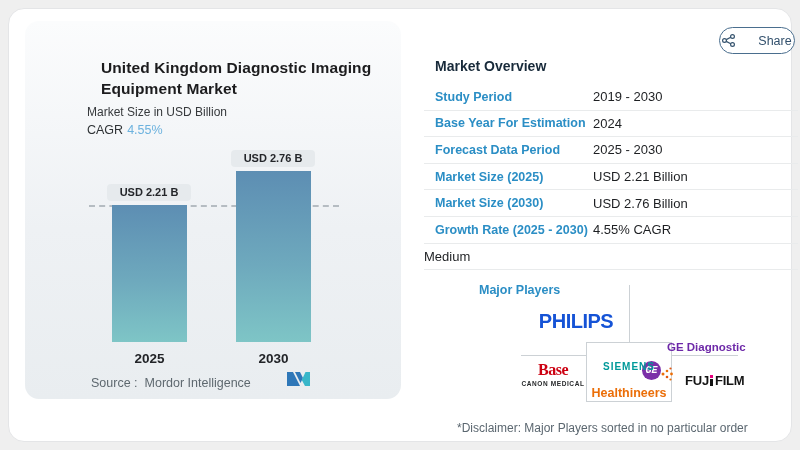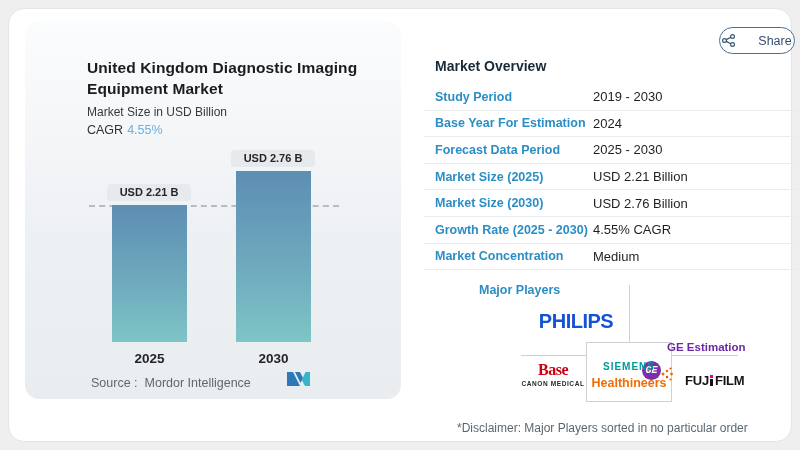--- a/index.html
+++ b/index.html
@@ -6,21 +6,21 @@
   html,body { width:800px; height:450px; overflow:hidden; }
   body { background:#efefef; font-family:"Liberation Sans", sans-serif; position:relative; }
 
   .card { position:absolute; left:8px; top:8px; width:784px; height:434px;
           background:#ffffff; border:1px solid #e4e5e7; border-radius:16px; }
 
   
   .panel { position:absolute; left:16px; top:12px; width:376px; height:378px;
            border-radius:14px; background:linear-gradient(180deg,#fbfcfd 0%,#eef1f4 55%,#e9edf0 100%);
            overflow:hidden; }
-  .panel-title { position:absolute; left:62px; top:36px; font-size:15.5px; font-weight:700;
+  .panel-title { position:absolute; left:76px; top:36px; font-size:15.5px; font-weight:700;
                  color:#1c1c1e; line-height:21px; letter-spacing:0.1px; }
   .panel-sub   { position:absolute; left:62px; top:84px; font-size:12px; color:#36393c; }
   .panel-cagr  { position:absolute; left:62px; top:102px; font-size:12.5px; color:#2f3336; }
   .panel-cagr .pct { color:#6cb2de; margin-left:4px;text-align:center; }
 
   .chart { position:absolute; left:64px; top:0; width:250px; height:321px; }
   .dash  { position:absolute; left:0; width:250px; height:0; border-top:2px dashed #b5bcc2; }
   .bar   { position:absolute; bottom:0; width:75px;
            background:linear-gradient(180deg,#5d8eb3 0%,#6ea9bd 55%,#7ec5c6 100%); }
   .bar.b1 { left:23px; } .bar.b2 { left:147px; }
@@ -63,21 +63,21 @@
              font-size:10px; display:flex; align-items:center; justify-content:center;margin-top:48px; }
   .ge-text { font-size:11.5px; font-weight:600; color:#6d28a8; }
 
   .canon-wrap { position:absolute; left:512px; top:353px; width:64px; text-align:center; }
   .canon-main { font-family:"Liberation Serif", serif; font-weight:700; font-size:16px;
                 color:#cc0011; letter-spacing:-0.5px; line-height:16px; }
   .canon-sub  { font-size:6.5px; letter-spacing:0.6px; color:#26282a; margin-top:2px; font-weight:600; }
 
   .siemens-wrap { position:absolute; left:579px; top:352px; width:82px; text-align:center; }
   .siemens-top { font-size:10px; font-weight:700; color:#009999; letter-spacing:1px; }
-  .siemens-bot { font-size:12.5px; font-weight:700; color:#eb6e08; margin-top:4px; }
+  .siemens-bot { font-size:12.5px; font-weight:700; color:#eb6e08; margin-top:14px; }
   .sh-dots { position:absolute; right:-4px; top:2px; }
 
   .fuji-wrap { position:absolute; left:676px; top:364px; font-size:13px; font-weight:800;
                color:#141414; letter-spacing:-0.2px; display:flex; align-items:center; }
   .fuji-i { display:inline-flex; flex-direction:column; align-items:center; margin:0 1.5px; }
   .fuji-i .dot { width:3px; height:3px; background:#e6007e; }
   .fuji-i .stem { width:3px; height:7px; background:#141414; margin-top:1px; }
 </style>
 </head>
 <body>
@@ -147,37 +147,36 @@
     </div>
     <div class="ov-row">
       <span class="lab">Market Size (2030)</span>
       <span class="val">USD 2.76 Billion</span>
     </div>
     <div class="ov-row">
       <span class="lab">Growth Rate (2025 - 2030)</span>
       <span class="val">4.55% CAGR</span>
     </div>
     <div class="ov-row">
-      <span class="lab">Market Concentration</span>
       <span class="val">Medium</span>
     </div>
   </div>
 
   <div class="mp-label">Major Players</div>
 
   <div class="vline"></div>
   <div class="wing-l"></div>
   <div class="wing-r"></div>
   <div class="mid-box"></div>
 
   <div class="philips">PHILIPS</div>
 
   <div class="ge-wrap">
     <div class="ge-ball">GE</div>
-    <div class="ge-text">GE Estimation</div>
+    <div class="ge-text">GE Diagnostic</div>
   </div>
 
   <div class="canon-wrap">
     <div class="canon-main">Base</div>
     <div class="canon-sub">CANON MEDICAL</div>
   </div>
 
   <div class="siemens-wrap">
     <div class="siemens-top">SIEMENS</div>
     <div class="siemens-bot">Healthineers</div>

